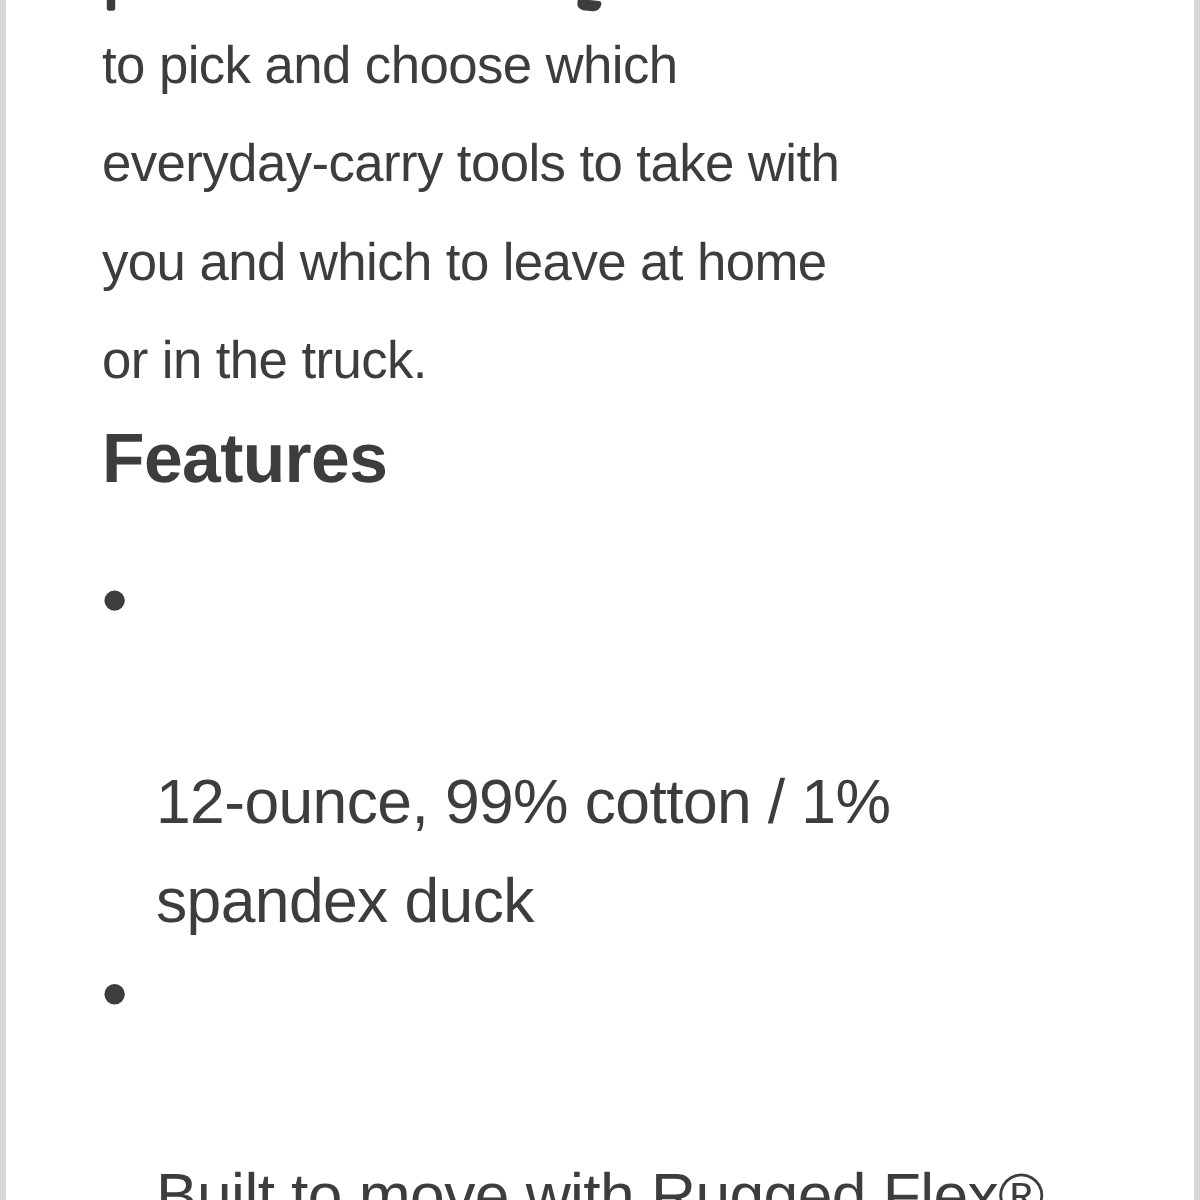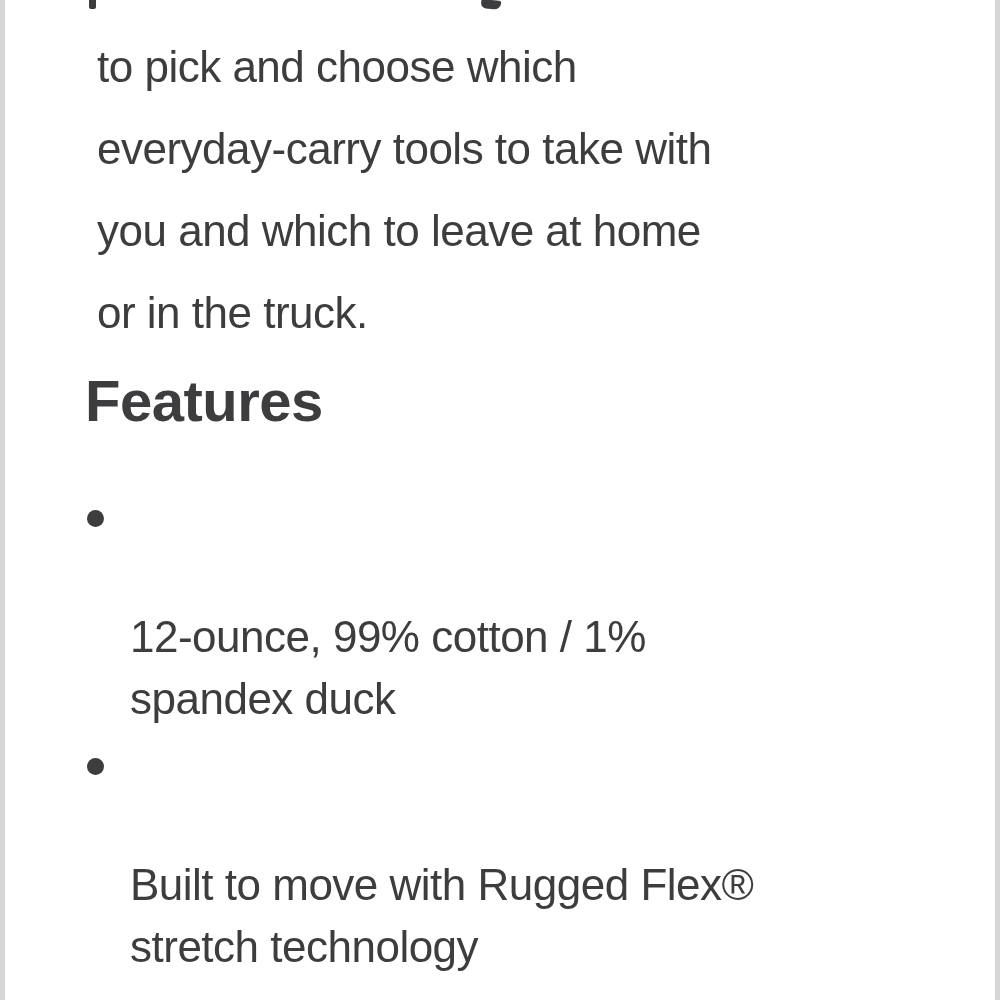--- a/index.html
+++ b/index.html
@@ -30,43 +30,43 @@
   .frag-stem {
     left: 84px; top: 0; width: 7px; height: 9px;
     border-radius: 0 0 2px 2px;
   }
   .frag-tail {
     left: 476px; top: 0; width: 20px; height: 9px;
     border-radius: 2px 3px 9px 7px;
     transform: rotate(6deg);
   }
   .description {
-    margin: 12px;
+    margin: 0;
     font-size: 44px;
     line-height: 82px;
     letter-spacing: -0.5px;
     white-space: pre-line;
   }
   .features-heading {
     margin: 6px 0 16px 0;
     font-size: 58px;
     line-height: 70px;
     font-weight: 600;
     letter-spacing: -0.5px;
   }
   .features-list {
     margin: 46px 0 0 0;
     padding: 0;
     list-style: none;
   }
   .features-list li {
     position: relative;
     padding-left: 45px;
-    font-size: 44px;
-    line-height: 62px;
+    font-size: 52px;
+    line-height: 82px;
     letter-spacing: -0.5px;
     white-space: pre-line;
   }
   .bullet-dot {
     position: absolute;
     left: 2px;
     top: 28px;
     width: 17px;
     height: 17px;
     border-radius: 50%;

